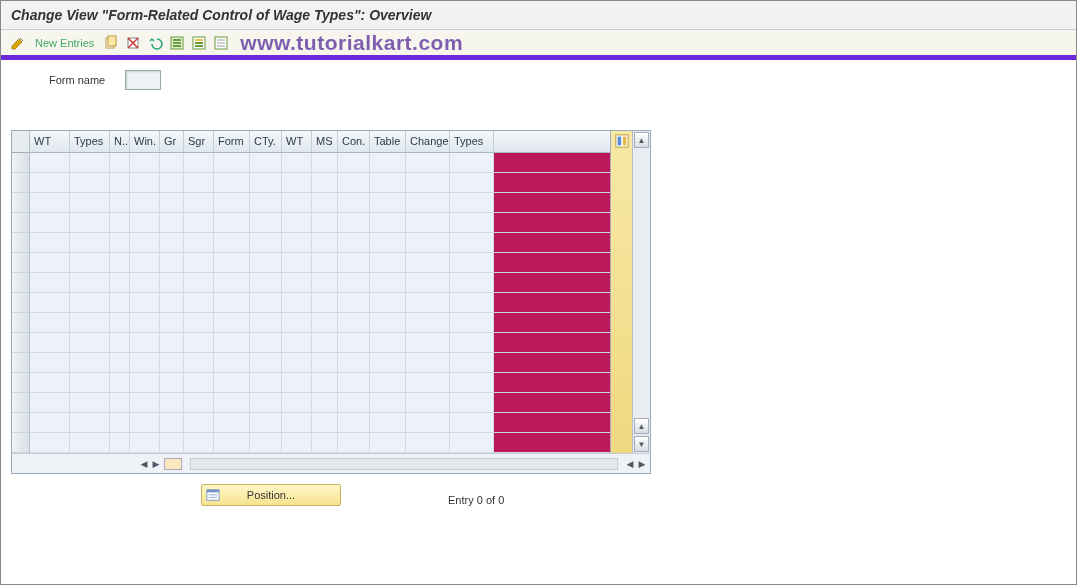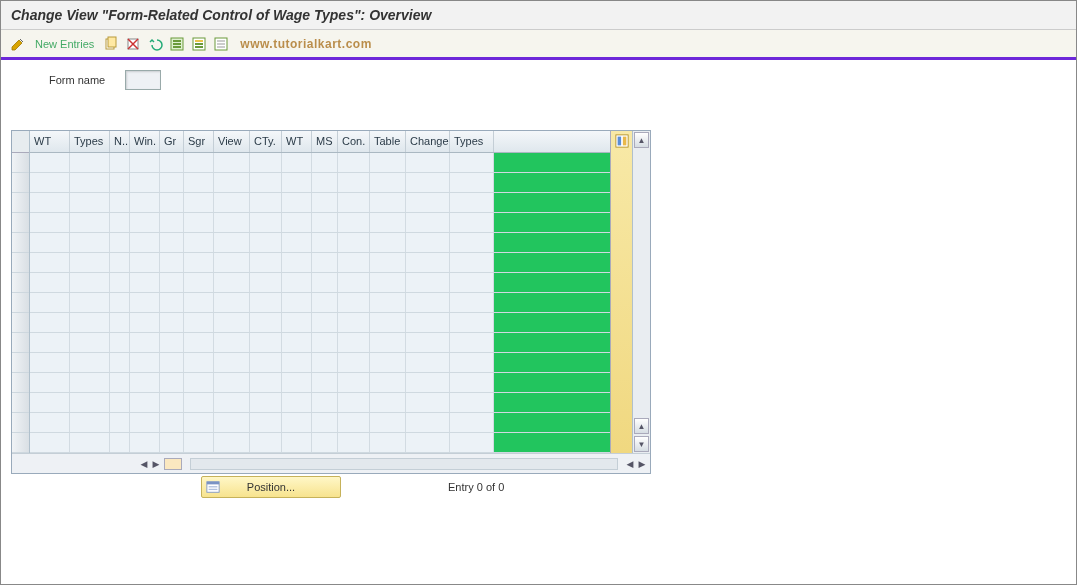--- a/index.html
+++ b/index.html
@@ -17,58 +17,58 @@
       padding: 6px 10px;
       border-bottom: 1px solid #ccc;
       font-style: italic;
       font-weight: bold;
       font-size: 14px;
       color: #333;
     }
     .toolbar {
       background: #f6f5ee;
       padding: 4px 8px;
-      border-bottom: 3px solid #6d28d9;
+      border-bottom: 5px solid #6d28d9;
       display: flex;
       align-items: center;
       gap: 4px;
       height: 30px;
     }
     .tb-icon { width: 18px; height: 18px; display:flex; align-items:center; justify-content:center; cursor:pointer; border: 1px solid transparent; border-radius:2px; }
     .tb-link { color:#4a6; font-size:11px; cursor:pointer; padding:0 4px; }
-    .watermark { color: #a16207; font-size: 12px; font-weight: bold; letter-spacing: 0.5px; margin-left: 6px; opacity: 0.7; }
+    .watermark { color: #4c1d95; font-size: 21px; font-weight: bold; letter-spacing: 0.5px; margin-left: 6px; opacity: 0.7; }
     .form-row { padding: 10px 12px; display:flex; align-items:center; gap: 20px; }
     .form-label { color:#333;margin-left:36px; }
     .form-input { width: 36px; height: 20px; border: 1px solid #9aa; background: #eef1f5; box-shadow: inset 1px 1px 2px rgba(0,0,0,0.15);}
     .table-outer {
       margin: 30px 10px 0 10px;
       width: 640px;
       border: 1px solid #9ab;
-      background: #22c55e;
+      background: #be185d;
       position: relative;
     }
     .tbl-wrap { display:flex; }
     .row-select-col { width: 18px; background: #e7ecef; border-right:1px solid #b0c0cc;}
     .row-select-col .hdr-corner { height: 22px; border-bottom:1px solid #aab; background:#e7ecef;}
     .row-select-col .row-sel { height: 20px; border-bottom:1px solid #cdd7de; background: linear-gradient(to right,#f0f3f6,#d9dfe4); cursor:pointer;}
     .data-area { flex:1; overflow:hidden; }
     .thead { display:flex; background: linear-gradient(#f4f7fa,#dfe7ed); border-bottom:1px solid #aab8c2; height:22px;}
     .th { border-right:1px solid #c4ced6; padding: 4px 4px; color:#2b3b48; font-size:11px; white-space:nowrap; overflow:hidden; cursor:pointer;}
     .tbody .trow { display:flex; height:20px; border-bottom:1px solid #cfd9e0;}
     .td { border-right:1px solid #d2dbe2; background:#ecf2f7;}
     .config-col { width:22px; background:linear-gradient(#f8e9a7,#f0d880); border-left:1px solid #aab; display:flex; align-items:flex-start; justify-content:center; padding-top:3px; cursor:pointer;}
     .config-col svg { width:14px; height:14px; }
     .vscroll { width:18px; background:#e9edf1; border-left:1px solid #b0c0cc; position:relative; display:flex; flex-direction:column; }
     .vscroll .arr { height:16px; background:linear-gradient(#fff,#d6dde3); border:1px solid #aab; margin:1px; display:flex; align-items:center; justify-content:center; font-size:8px; color:#556; cursor:pointer;}
     .vscroll .track { flex:1; }
     .hscroll-row { display:flex; align-items:center; height:20px; background:#eef1f5; border-top:1px solid #c4ced6; padding: 0 4px; gap:4px;}
     .hscroll-row .col-handle { width:8px; font-size:9px; color:#556; cursor:pointer; text-align:center;}
     .hscroll-row .mini { width: 18px; height:12px; border:1px solid #aab; background:#fbe8c0; cursor:pointer;}
     .hscroll-row .htrack { flex:1; height:12px; background:#e3e8ed; border:1px solid #c4ced6; margin: 0 4px;}
-    .footer-row { display:flex; align-items:center; gap: 60px; margin: 2px 0 0 200px; }
+    .footer-row { display:flex; align-items:flex-end; gap: 60px; margin: 10px 0 0 200px; }
     .position-btn {
       width: 140px; height: 22px;
       background: linear-gradient(#fff7c7,#f7e38e);
       border:1px solid #c6b25a;
       border-radius:2px;
       display:flex; align-items:center; justify-content:center;
       gap:8px; cursor:pointer; color:#333;
       position:relative;
     }
     .position-btn .p-icon{ position:absolute; left:4px; display:flex; }
@@ -163,21 +163,21 @@
         </div>
     </div>
     <div class="data-area">
       <div class="thead" id="thead-row">
           <div class="th c-wt1">WT</div>
           <div class="th c-tbl">Types</div>
           <div class="th c-n">N..</div>
           <div class="th c-win">Win.</div>
           <div class="th c-gr">Gr</div>
           <div class="th c-sgr">Sgr</div>
-          <div class="th c-ptyp">View</div>
+          <div class="th c-ptyp">Form</div>
           <div class="th c-cty">CTy.</div>
           <div class="th c-wt2">WT</div>
           <div class="th c-ms">MS</div>
           <div class="th c-con">Con.</div>
           <div class="th c-rule">Table</div>
           <div class="th c-splits">Change</div>
           <div class="th c-dsplit">Types</div>
         </div>
       <div class="tbody" id="tbody-holder">
           <div class="trow">

